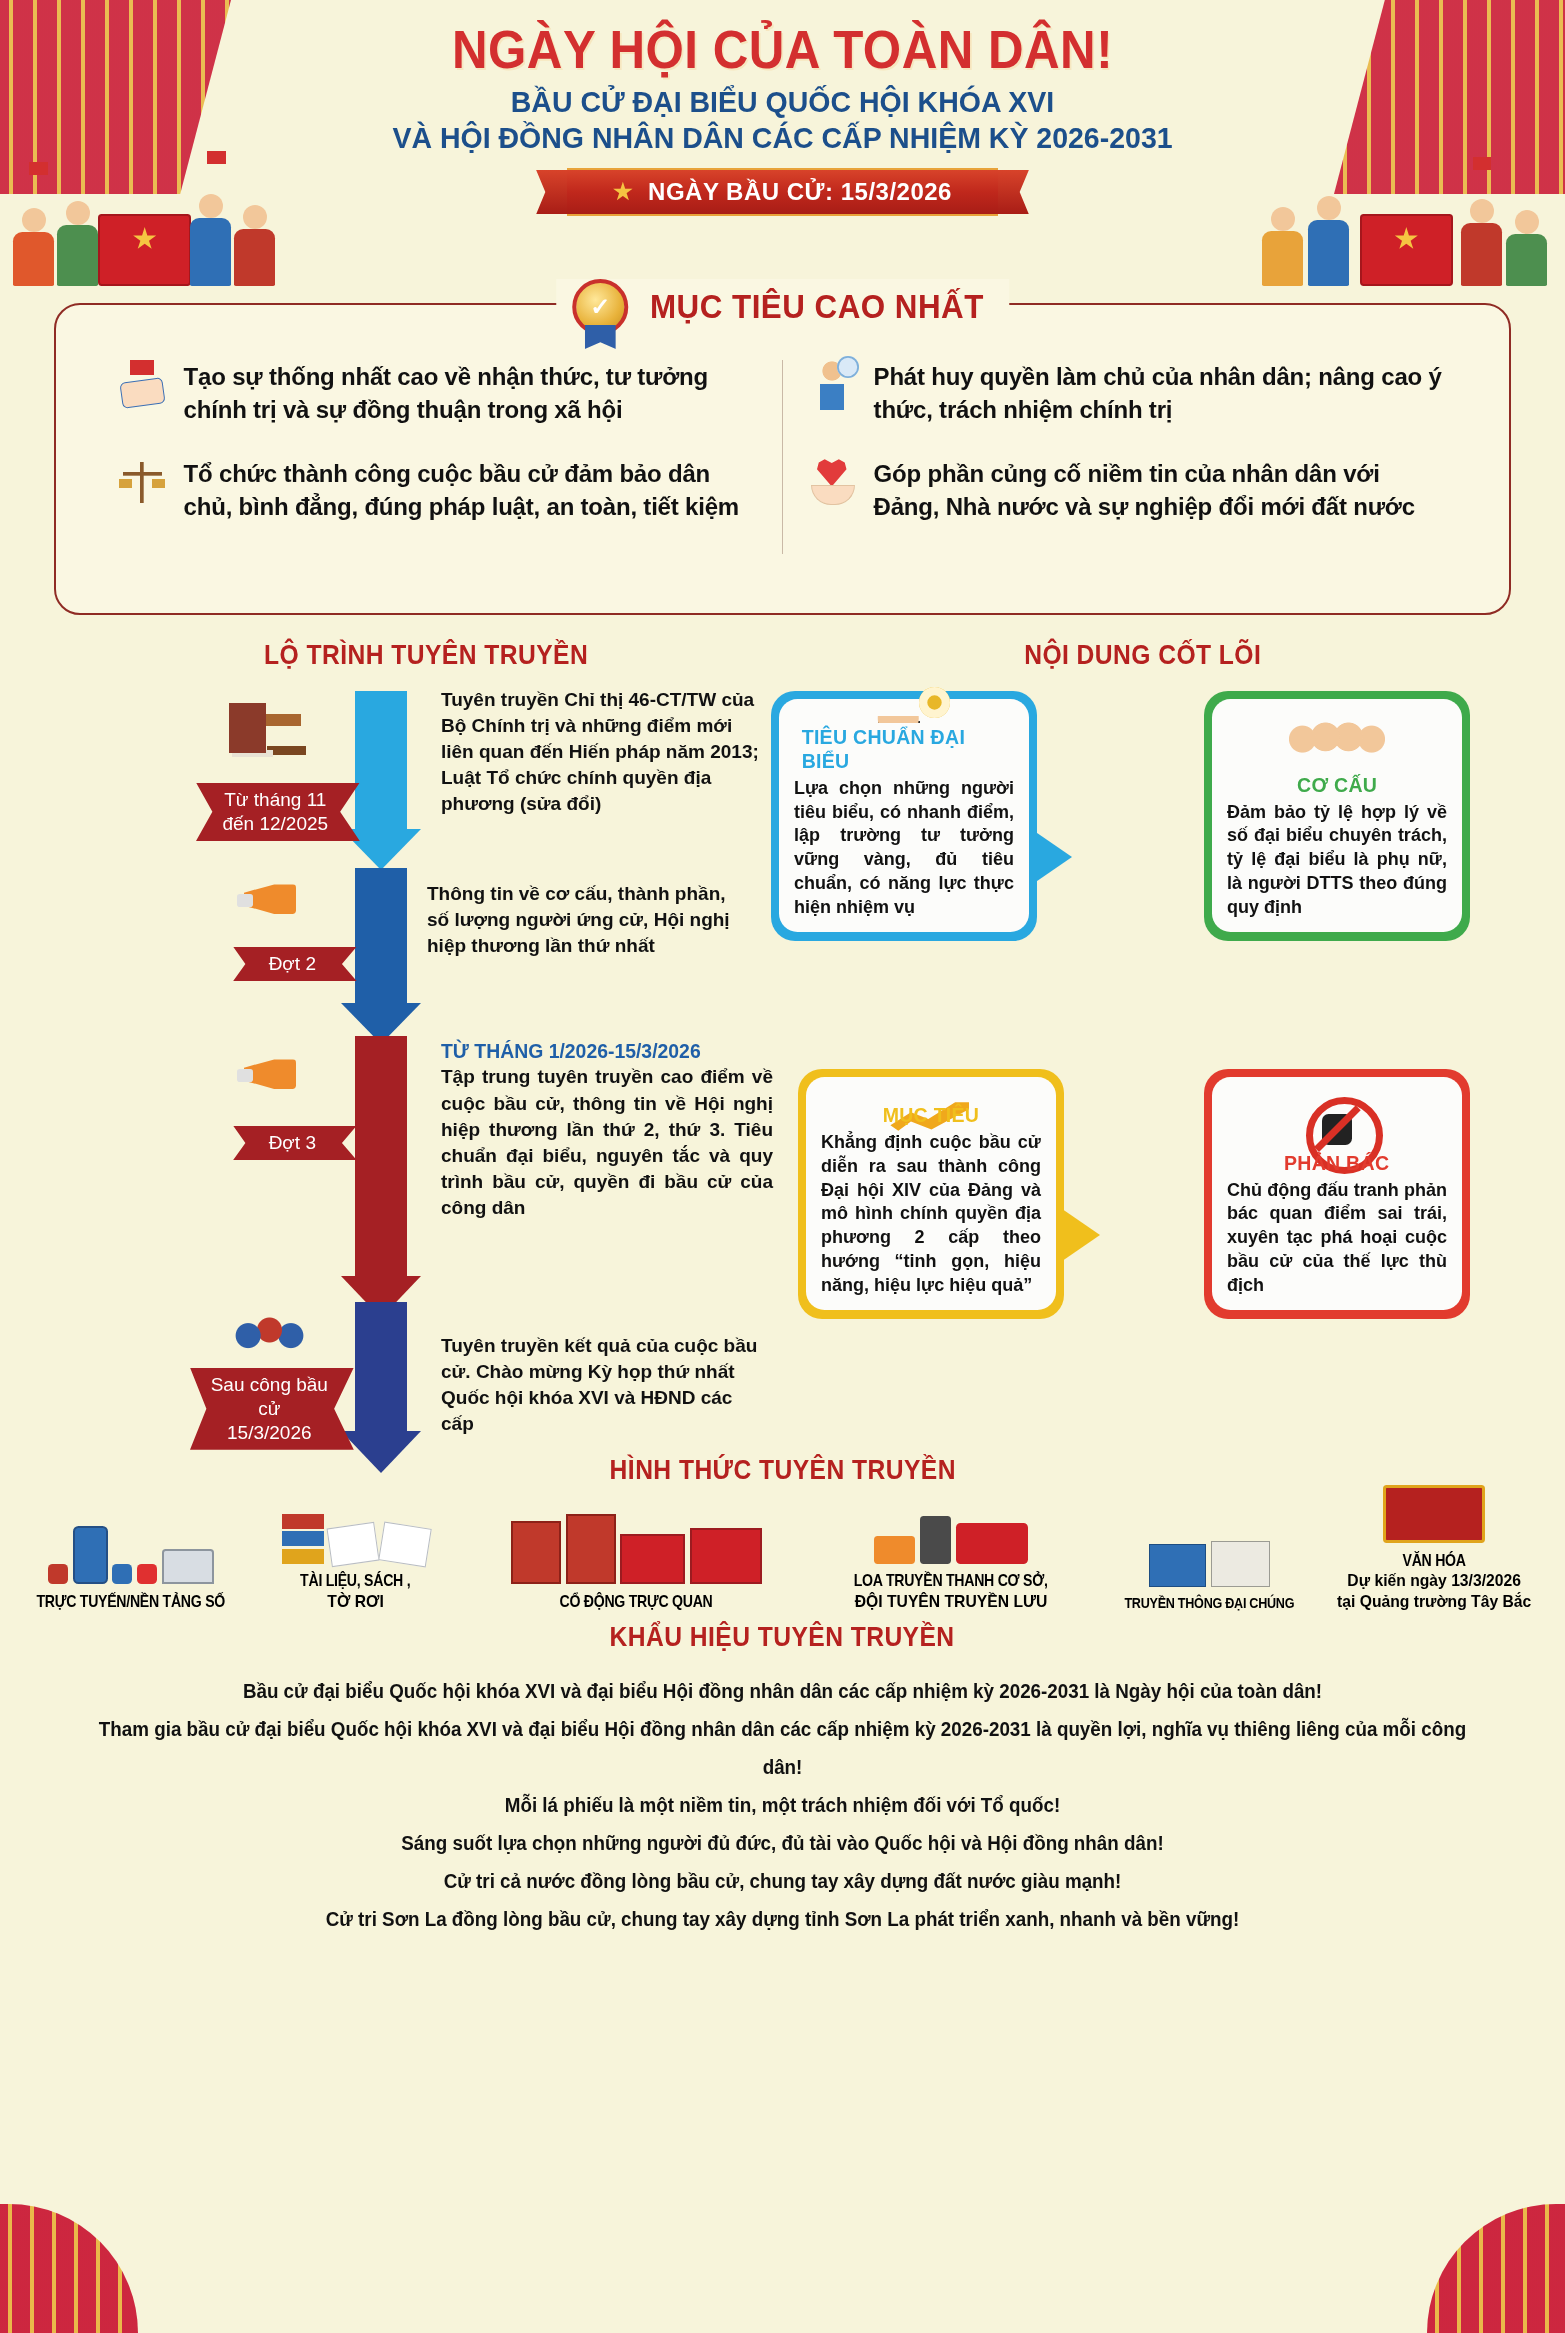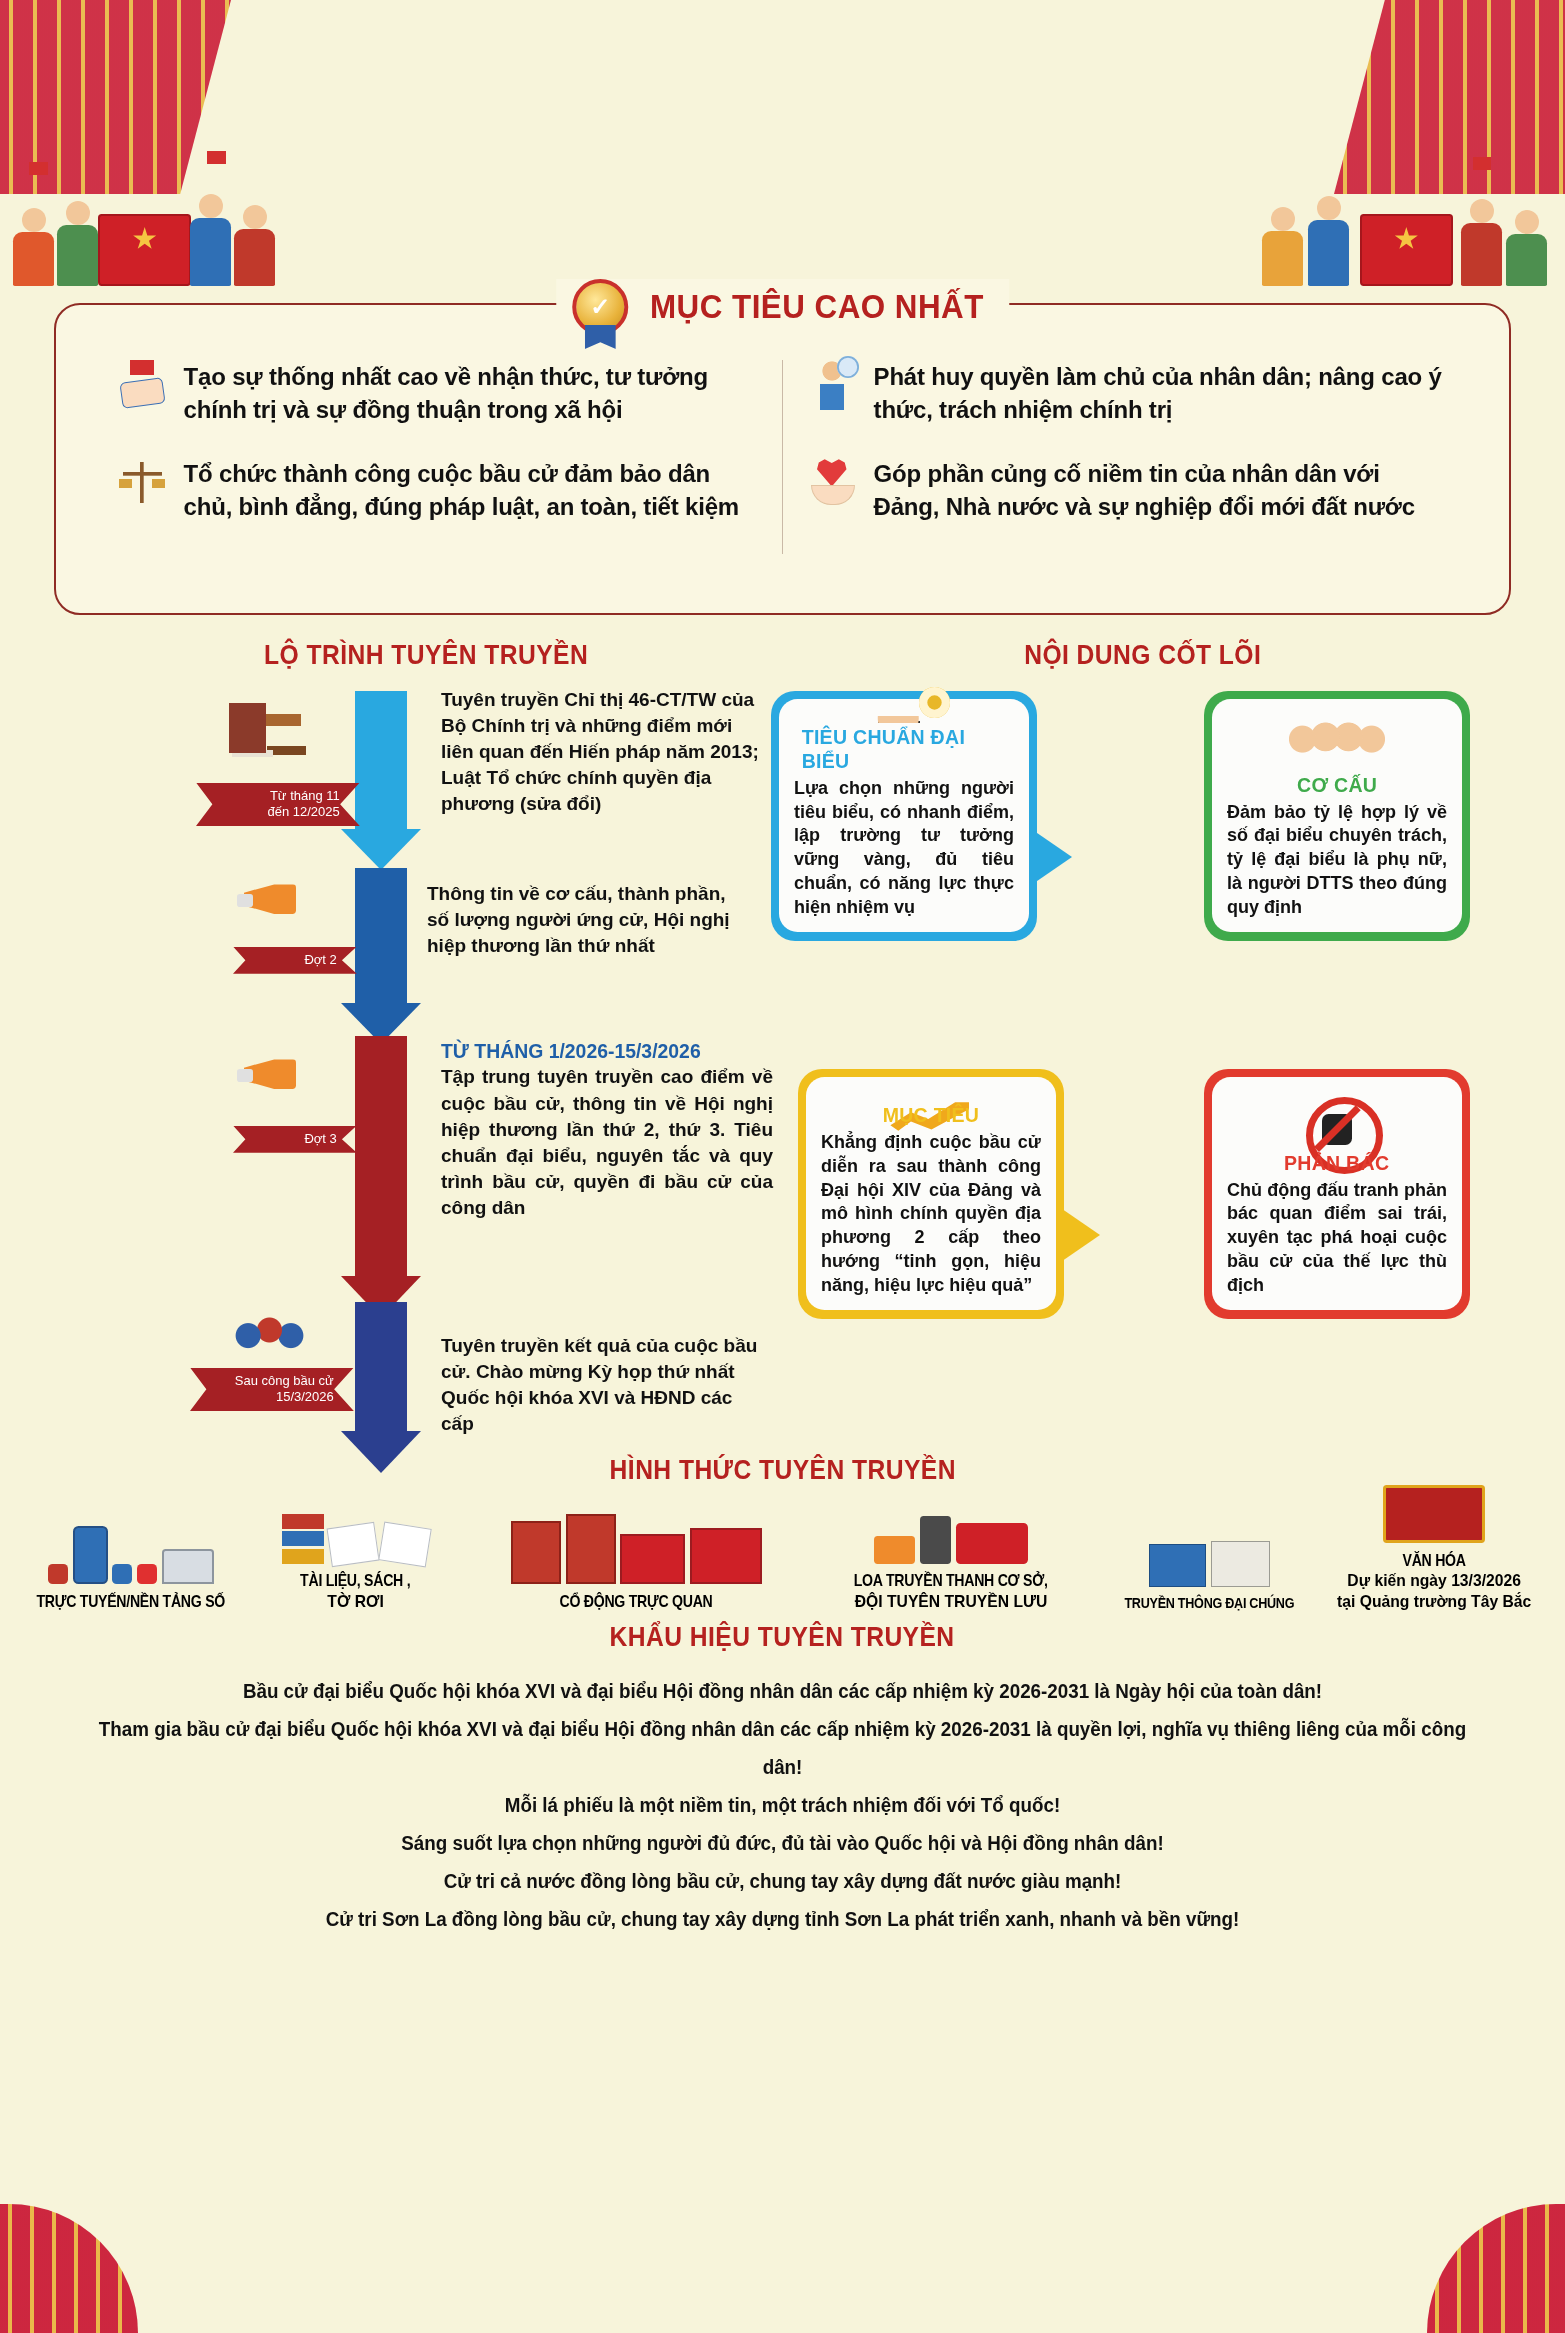--- a/index.html
+++ b/index.html
@@ -120,21 +120,21 @@
   .a3{left:341px;top:397px;}
   .a3 .shaft{height:240px;background:#a52024;}
   .a3 .head{border-top:42px solid #a52024;}
   .a4{left:341px;top:663px;}
   .a4 .shaft{height:129px;background:#2b3f8f;}
   .a4 .head{border-top:42px solid #2b3f8f;}
 
   .tl-item{position:absolute;}
   .tl-icon{position:absolute;width:89px;height:70px;}
   .tl-tag{
-    position:absolute;background:#a52024;color:#fff;font-size:13px;text-align:right;
+    position:absolute;background:#a52024;color:#fff;font-size:19px;text-align:center;
     padding:5.5px 20px 5.5px 14.8px;line-height:1.25;font-weight:normal;
     clip-path:polygon(0 0,100% 0,88% 50%,100% 100%,0 100%,10% 50%);
     min-width:129px;
   }
   .tl-text{position:absolute;font-size:19px;line-height:1.38;color:#111;width:318px;font-weight:bold;}
   .tl-head{color:#1f5fa8;font-weight:bold;font-size:19.4px;}
 
   .ic-book-gavel{background:
      linear-gradient(#8b3a2a,#8b3a2a) 5.5px 5.5px/37px 50px no-repeat,
      linear-gradient(#e8e2d4,#e8e2d4) 9.2px 52px/41px 7.4px no-repeat,
@@ -278,20 +278,31 @@
           <div class="p-head" style="background:#f2c79a;left:9.2px;bottom:63px;"></div>
           <div class="p-body" style="background:#c0392b;height:63px;bottom:0;"></div>
         </div>
       <div class="person" style="left:255px;">
           <div class="p-head" style="background:#f2c79a;left:9.2px;bottom:52px;"></div>
           <div class="p-body" style="background:#4d8f4f;height:52px;bottom:0;"></div>
         </div>
       <div class="flagbox" style="left:222px;bottom:116px;"></div>
     </div>
 
+    <div class="hdr-center">
+      <div class="title1">NGÀY HỘI CỦA TOÀN DÂN!</div>
+      <div class="title2">BẦU CỬ ĐẠI BIỂU QUỐC HỘI KHÓA XVI</div>
+      <div class="title3">VÀ HỘI ĐỒNG NHÂN DÂN CÁC CẤP NHIỆM KỲ 2026-2031</div>
+      <div class="ribbon-wrap">
+        <div class="ribbon">
+          <span class="star">★</span>
+          <span>NGÀY BẦU CỬ: 15/3/2026</span>
+        </div>
+      </div>
+    </div>
   </div>
 
   <div class="goals">
     <div class="goals-badge">
       <div class="medal">
           <div class="medal-rib"></div>
         </div>
       <div class="goals-title">MỤC TIÊU CAO NHẤT</div>
     </div>
     <div class="goals-grid">

